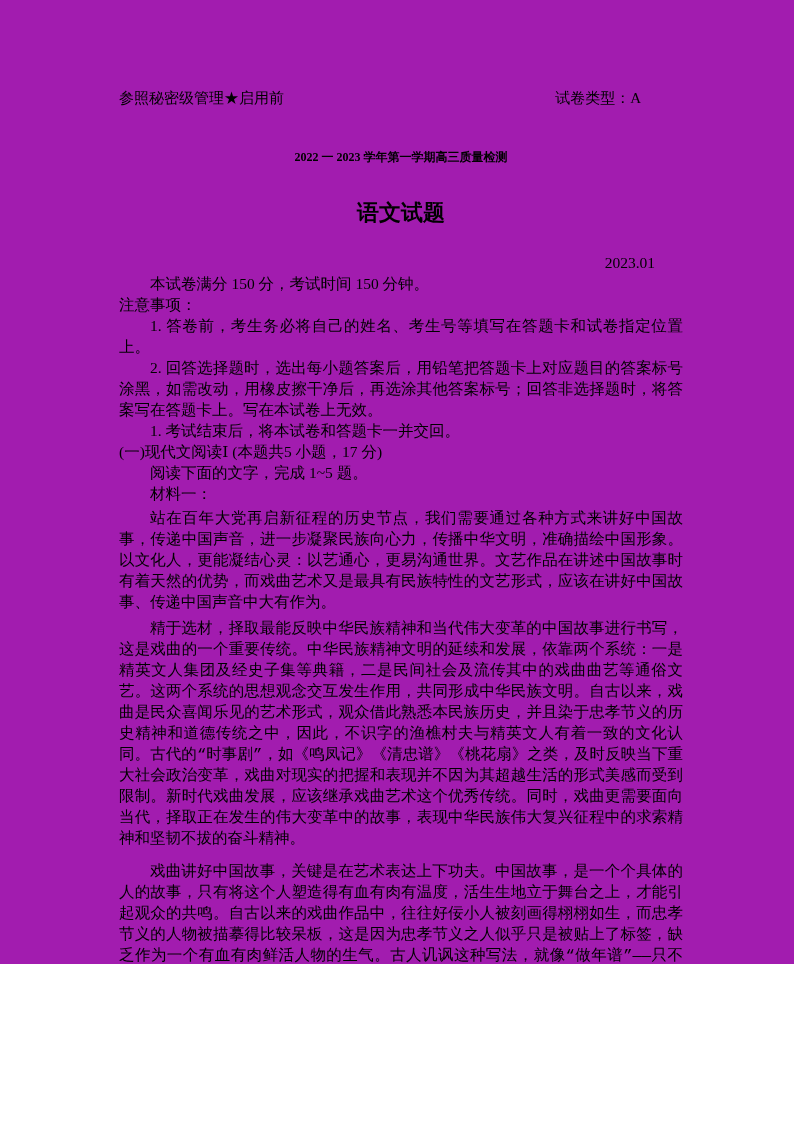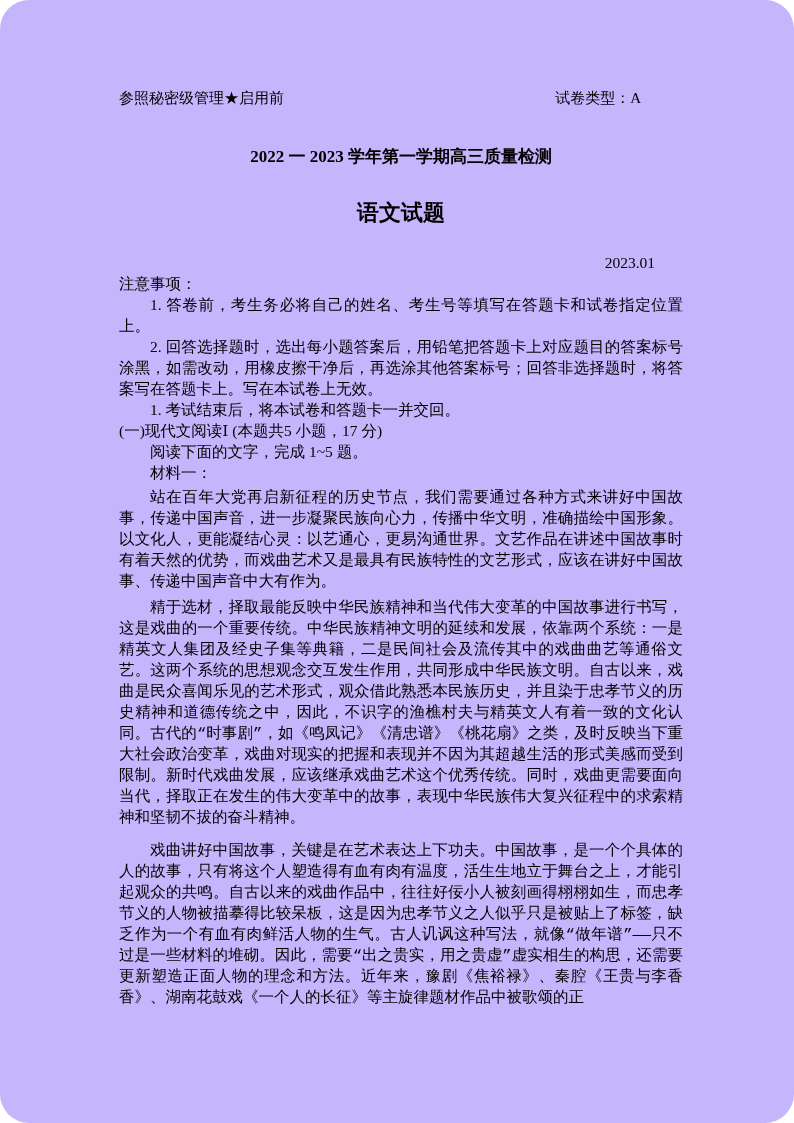--- a/index.html
+++ b/index.html
@@ -1,41 +1,40 @@
 <!DOCTYPE html>
 <html><head>
 <meta charset="utf-8">
 <style>
   * { margin: 0; padding: 0; box-sizing: border-box; }
   html, body { background: #ffffff; }
   .page {
     position: relative;
     width: 794px;
-    height: 1123px;
+    height: 964px;
     margin: 0 auto;
-    background: #c4b5fd;
+    background: #a21caf;
     color: #000000;
     font-family: "Liberation Serif", "DejaVu Serif", serif;
     font-size: 15.5px;
     line-height: 21px;
     padding: 88px 111px 40px 119px;
     overflow: hidden;
-    border-radius: 29px;
   }
   .header-row {
     display: flex;
     justify-content: space-between;
     align-items: baseline;
     font-size: 15px;
   }
   .header-right { margin-right: 42px; }
   .exam-title {
     text-align: center;
     font-weight: bold;
-    font-size: 17px;
+    font-size: 12px;
     line-height: 24px;
     margin-top: 36px;
   }
   .subject-title {
     text-align: center;
     font-weight: bold;
     font-size: 22px;
     line-height: 24px;
     margin-top: 32px;
   }
@@ -59,20 +58,21 @@
     <span>参照秘密级管理★启用前</span>
     <span class="header-right">试卷类型：A</span>
   </div>
 
   <div class="exam-title">2022 一 2023 学年第一学期高三质量检测</div>
 
   <div class="subject-title">语文试题</div>
 
   <div class="date-line">2023.01</div>
 
+  <p class="indent">本试卷满分 150 分，考试时间 150 分钟。</p>
 
   <p class="bold">注意事项：</p>
 
   <p class="indent">1. 答卷前，考生务必将自己的姓名、考生号等填写在答题卡和试卷指定位置上。</p>
   <p class="indent">2. 回答选择题时，选出每小题答案后，用铅笔把答题卡上对应题目的答案标号涂黑，如需改动，用橡皮擦干净后，再选涂其他答案标号；回答非选择题时，将答案写在答题卡上。写在本试卷上无效。</p>
   <p class="indent">1. 考试结束后，将本试卷和答题卡一并交回。</p>
 
   <p class="bold">(一)现代文阅读Ⅰ (本题共5 小题，17 分)</p>
   <p class="indent">阅读下面的文字，完成 1~5 题。</p>
   <p class="indent bold">材料一：</p>

